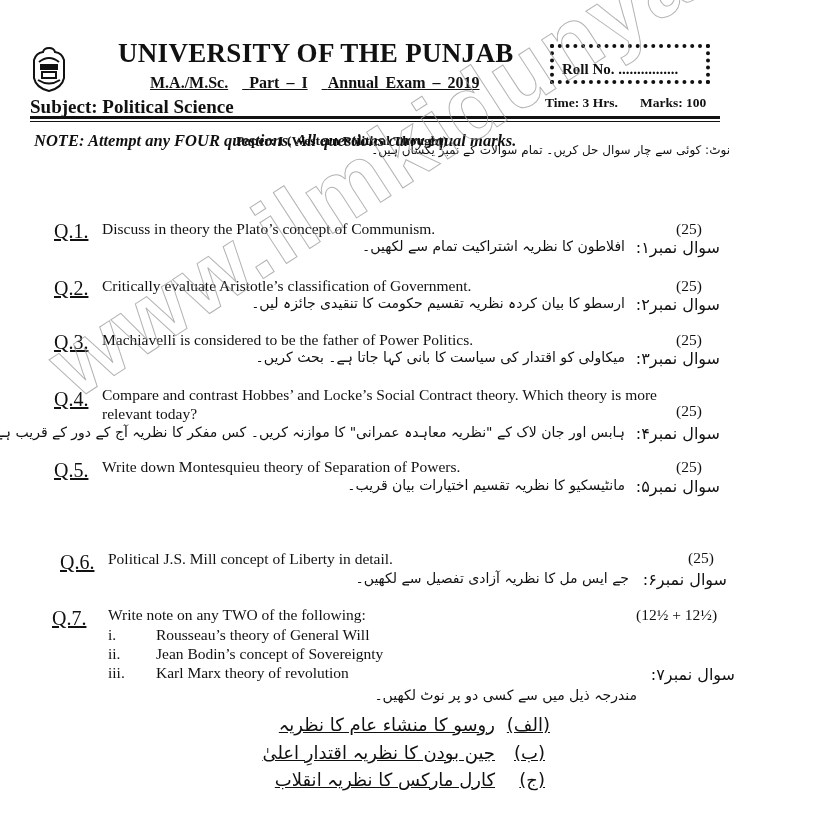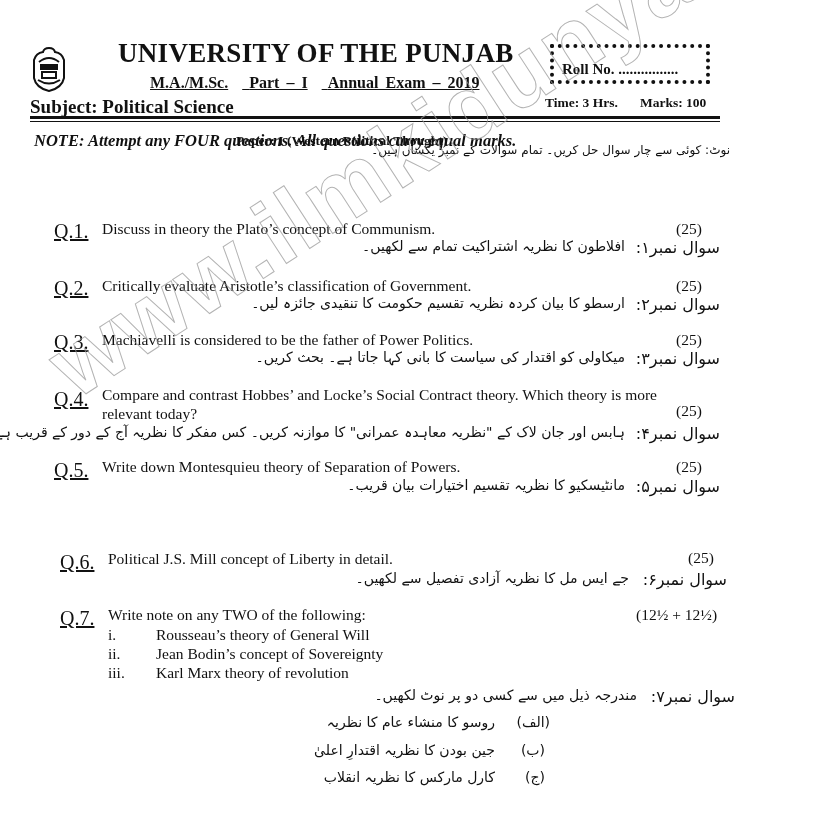--- a/index.html
+++ b/index.html
@@ -33,21 +33,21 @@
     position: absolute; direction: rtl; font-family: "DejaVu Sans", sans-serif; white-space: nowrap; color: #111;
   }
   .note-ur { right: 95px; top: 143px; font-size: 12px; font-weight: normal; }
   .qnum { left: 54px; font-size: 20px; text-decoration: underline; }
   .qtext { left: 102px; font-size: 15.5px; }
   .qmarks { left: 676px; font-size: 15.5px; }
   .ur-label { right: 105px; font-size: 16px; }
   .ur-text { right: 200px; font-size: 14px; }
   .sub-num { left: 108px; font-size: 15.5px; }
   .sub-text { left: 156px; font-size: 15.5px; }
-  .ur-sub { font-size: 14px; }
+  .ur-sub { font-size: 18px; text-decoration: underline; }
 </style>
 </head>
 <body>
 
 <svg class="abs logo" viewBox="0 0 38 46">
   <path d="M19 2 q5 0 6 4 q7 1 9 8 l0 18 q-2 10 -15 13 q-13 -3 -15 -13 l0 -18 q2 -7 9 -8 q1 -4 6 -4z" fill="none" stroke="#111" stroke-width="2"></path>
   <path d="M9 16 q10 -8 20 0" fill="none" stroke="#111" stroke-width="2"></path>
   <rect x="10" y="18" width="18" height="6" fill="#111"></rect>
   <rect x="12" y="26" width="14" height="6" fill="none" stroke="#111" stroke-width="2"></rect>
   <path d="M8 34 q11 7 22 0" fill="none" stroke="#111" stroke-width="2"></path>
@@ -104,32 +104,32 @@
 <div class="abs qmarks" style="top:458px">(25)</div>
 <div class="urdu ur-label" style="top:477px">سوال نمبر۵:</div>
 <div class="urdu ur-text" style="top:477px">مانٹیسکیو کا نظریہ تقسیم اختیارات بیان قریب۔</div>
 
 <div class="abs qnum" style="top:551px;left:60px">Q.6.</div>
 <div class="abs qtext" style="top:550px;left:108px">Political J.S. Mill concept of Liberty in detail.</div>
 <div class="abs qmarks" style="top:549px;left:688px">(25)</div>
 <div class="urdu ur-label" style="top:570px;right:98px">سوال نمبر۶:</div>
 <div class="urdu ur-text" style="top:570px;right:196px">جے ایس مل کا نظریہ آزادی تفصیل سے لکھیں۔</div>
 
-<div class="abs qnum" style="top:607px;left:60px">Q.7.</div>
+<div class="abs qnum" style="top:607px;left:52px">Q.7.</div>
 <div class="abs qtext" style="top:606px;left:108px">Write note on any TWO of the following:</div>
 <div class="abs qmarks" style="top:606px;left:636px">(12½ + 12½)</div>
 
 <div class="abs sub-num" style="top:626px">i.</div>
 <div class="abs sub-text" style="top:626px">Rousseau’s theory of General Will</div>
 <div class="abs sub-num" style="top:645px">ii.</div>
 <div class="abs sub-text" style="top:645px">Jean Bodin’s concept of Sovereignty</div>
 <div class="abs sub-num" style="top:664px">iii.</div>
 <div class="abs sub-text" style="top:664px">Karl Marx theory of revolution</div>
 
-<div class="urdu ur-label" style="top:687px;right:90px">سوال نمبر۷:</div>
+<div class="urdu ur-label" style="top:665px;right:90px">سوال نمبر۷:</div>
 <div class="urdu ur-text" style="top:687px;right:188px">مندرجہ ذیل میں سے کسی دو پر نوٹ لکھیں۔</div>
 
 <div class="urdu ur-sub" style="top:714px;right:275px">(الف)</div>
 <div class="urdu ur-sub" style="top:714px;right:330px">روسو کا منشاء عام کا نظریہ</div>
 <div class="urdu ur-sub" style="top:742px;right:280px">(ب)</div>
 <div class="urdu ur-sub" style="top:742px;right:330px">جین بودن کا نظریہ اقتدارِ اعلیٰ</div>
 <div class="urdu ur-sub" style="top:769px;right:280px">(ج)</div>
 <div class="urdu ur-sub" style="top:769px;right:330px">کارل مارکس کا نظریہ انقلاب</div>
 
 <div class="watermark wm1">www.ilmkidunya.com</div>

